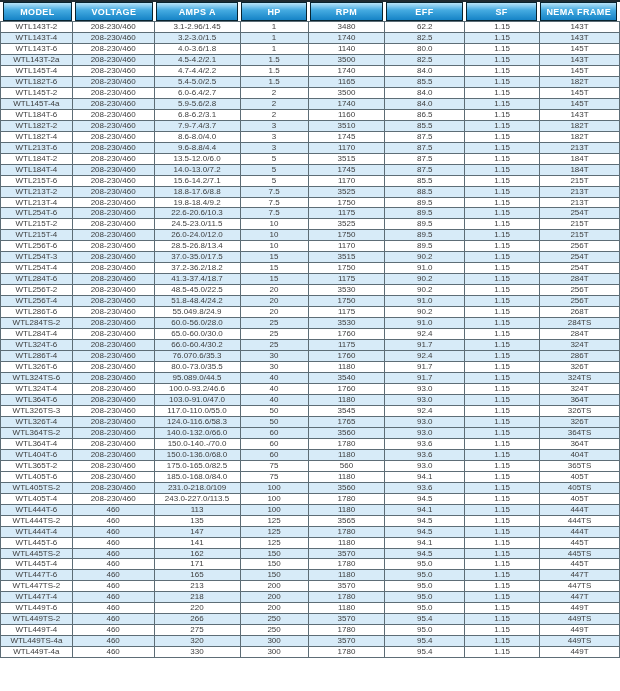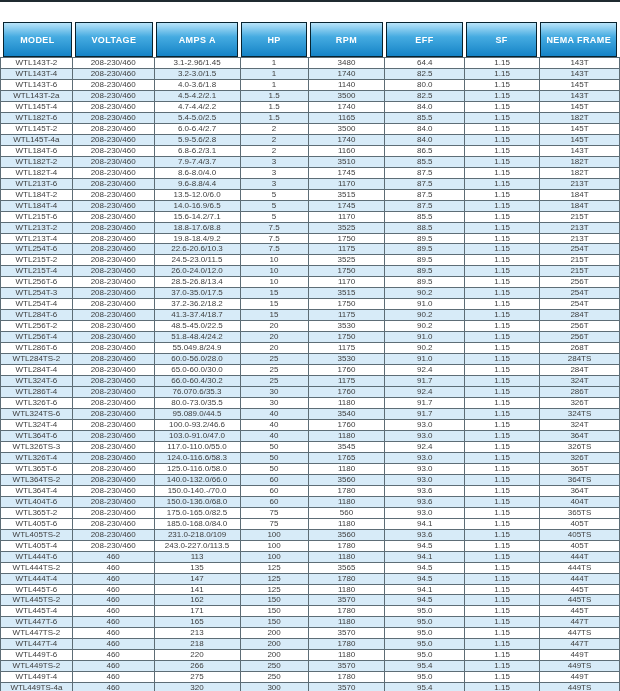--- a/index.html
+++ b/index.html
@@ -6,21 +6,21 @@
     --hdr-top:#b9e4f9; --hdr-mid:#45abe1; --hdr-bot:#1583c6;
     --alt-row:#d7ebf8; --grid-line:#5d6d76; --outer:#1f2a30;
     --txt:#3d3d3d; --hdr-txt:#ffffff;
   }
   html,body{margin:0;padding:0;background:#ffffff;}
   body{font-family:"Liberation Sans","DejaVu Sans",sans-serif;}
   .page{width:620px;height:691px;box-sizing:border-box;overflow:hidden;
         border-top:2px solid var(--outer);background:#fff;}
   table{border-collapse:collapse;table-layout:fixed;width:620px;}
   
-  table.hdr{border-collapse:separate;border-spacing:3px 0;height:35px;margin-top:20px;}
+  table.hdr{border-collapse:separate;border-spacing:3px 0;height:19px;}
   .hdr th{
     background:linear-gradient(180deg,var(--hdr-top) 0%,var(--hdr-mid) 42%,var(--hdr-bot) 100%);
     border:1px solid #07232f;
     color:var(--hdr-txt);
     font-size:9px;font-weight:bold;letter-spacing:.4px;
     text-align:center;vertical-align:middle;padding:0;height:17px;
     overflow:hidden;white-space:nowrap;
   }
   table.bdy{border:1px solid var(--outer);}
   .bdy td{
@@ -77,21 +77,21 @@
         <col class="c6">
         <col class="c7">
       </colgroup>
     <tbody>
         <tr>
           <td>WTL143T-2</td>
           <td>208-230/460</td>
           <td>3.1-2.96/1.45</td>
           <td>1</td>
           <td>3480</td>
-          <td>64.4</td>
+          <td>62.2</td>
           <td>1.15</td>
           <td>143T</td>
         </tr>
         <tr class="alt">
           <td>WTL143T-4</td>
           <td>208-230/460</td>
           <td>3.2-3.0/1.5</td>
           <td>1</td>
           <td>1740</td>
           <td>82.5</td>
@@ -204,21 +204,21 @@
           <td>13.5-12.0/6.0</td>
           <td>5</td>
           <td>3515</td>
           <td>87.5</td>
           <td>1.15</td>
           <td>184T</td>
         </tr>
         <tr class="alt">
           <td>WTL184T-4</td>
           <td>208-230/460</td>
-          <td>14.0-16.9/6.5</td>
+          <td>14.0-13.0/7.2</td>
           <td>5</td>
           <td>1745</td>
           <td>87.5</td>
           <td>1.15</td>
           <td>184T</td>
         </tr>
         <tr>
           <td>WTL215T-6</td>
           <td>208-230/460</td>
           <td>15.6-14.2/7.1</td>
@@ -440,30 +440,20 @@
         </tr>
         <tr class="alt">
           <td>WTL326T-4</td>
           <td>208-230/460</td>
           <td>124.0-116.6/58.3</td>
           <td>50</td>
           <td>1765</td>
           <td>93.0</td>
           <td>1.15</td>
           <td>326T</td>
-        </tr>
-        <tr>
-          <td>WTL365T-6</td>
-          <td>208-230/460</td>
-          <td>125.0-116.0/58.0</td>
-          <td>50</td>
-          <td>1180</td>
-          <td>93.0</td>
-          <td>1.15</td>
-          <td>365T</td>
         </tr>
         <tr class="alt">
           <td>WTL364TS-2</td>
           <td>208-230/460</td>
           <td>140.0-132.0/66.0</td>
           <td>60</td>
           <td>3560</td>
           <td>93.0</td>
           <td>1.15</td>
           <td>364TS</td>

